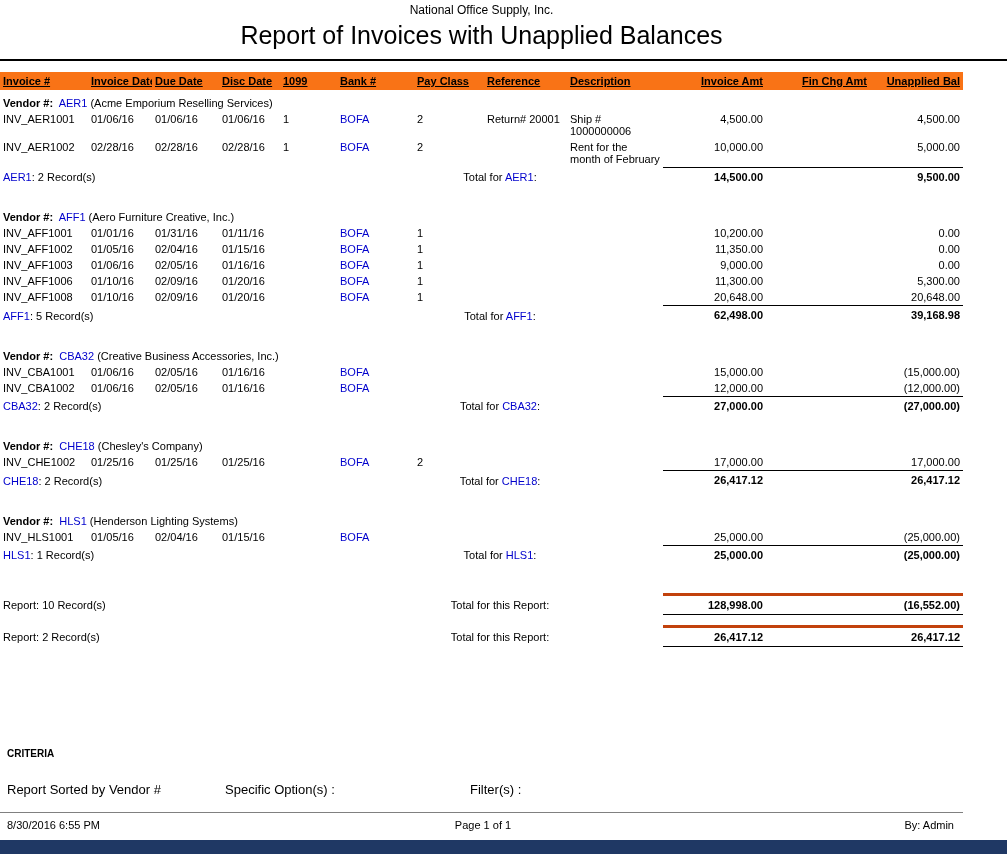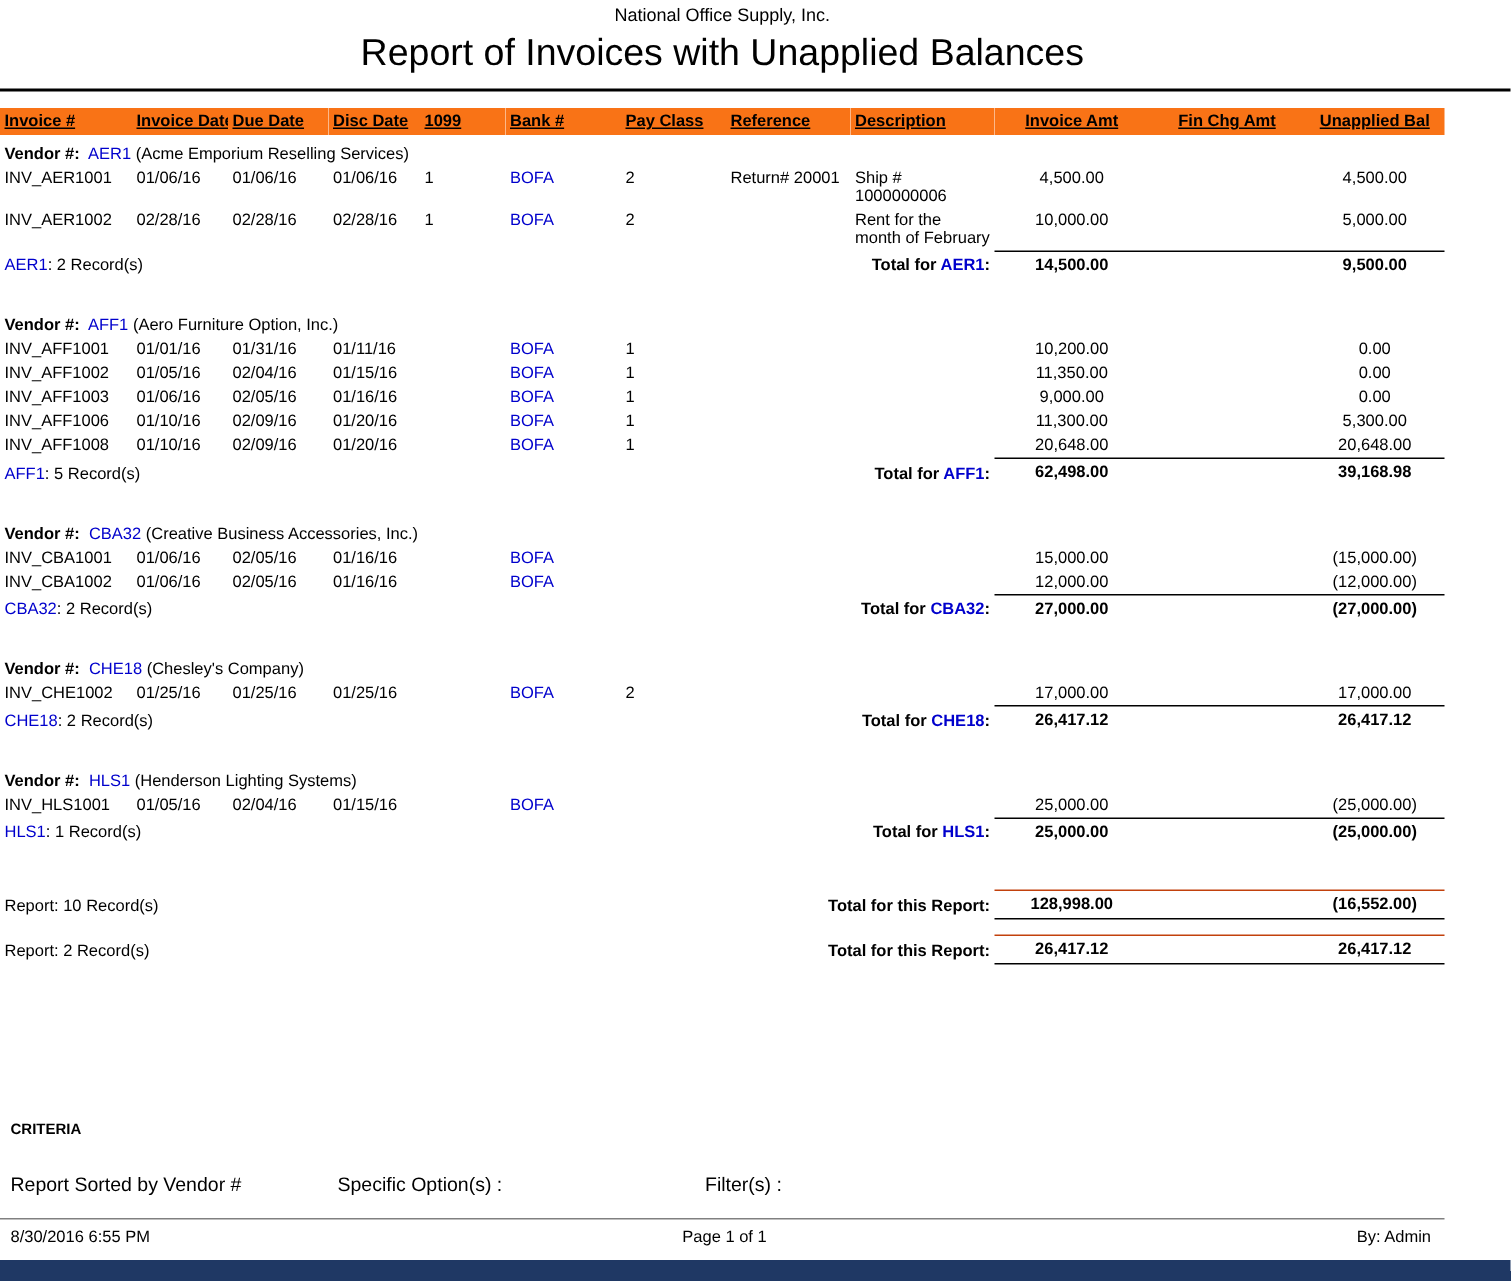--- a/index.html
+++ b/index.html
@@ -8,30 +8,30 @@
     background:#ffffff;color:#000;
     font-family:"Liberation Sans", sans-serif;
   }
   .content{position:absolute;top:0;left:0;width:1007px}
   .company{width:963px;text-align:center;font-size:12px;padding-top:3px}
   .title{width:963px;text-align:center;font-size:25px;padding:4px 0 9px}
   .rule{width:1007px;border-top:2px solid #000;height:0}
   table{border-collapse:collapse;table-layout:fixed;width:963px;margin-top:11px}
   th,td{font-size:11px;padding:2px 3px;vertical-align:top;text-align:left;overflow:hidden;word-wrap:break-word}
   thead th{background:#f97316;font-weight:bold;text-decoration:underline;white-space:nowrap;padding:3px}
-  .amt{text-align:center}
+  .amt{text-align:right}
   .blue{color:#0000cc}
   .b{font-weight:bold}
   .nw{white-space:nowrap}
   td.vendor-hdr{padding-top:7px}
   td.vendor-hdr.gap{padding-top:26px}
   td.grp-rec{padding-top:4px}
-  td.total-label{font-weight:bold;text-align:right;padding-top:4px}
+  td.total-label{font-weight:normal;text-align:center;padding-top:4px}
   td.tline{border-top:1px solid #000;font-weight:bold;padding-top:3px}
-  td.rline{border-top:1px solid #c2410c;border-bottom:1px solid #000;font-weight:bold;padding-top:3px;padding-bottom:3px}
+  td.rline{border-top:3px solid #c2410c;border-bottom:1px solid #000;font-weight:bold;padding-top:3px;padding-bottom:3px}
   tr.spacer-lg td{height:26px}
   tr.spacer-sm td{height:6px}
   .criteria{position:absolute;left:0;top:748px;width:963px}
   .criteria-h{font-size:10px;font-weight:bold;padding-left:7px}
   .criteria-row{position:relative;height:14px;margin-top:23px;font-size:13px}
   .c-sort{position:absolute;left:7px}
   .c-spec{position:absolute;left:225px}
   .c-filt{position:absolute;left:470px}
   .footer{position:absolute;left:0;bottom:14px;width:963px;height:27px;border-top:1px solid #808080}
   .f-date{position:absolute;left:7px;top:6px;font-size:11px}
@@ -111,21 +111,21 @@
           <td class="amt nw">5,000.00</td>
         </tr>
         <tr>
           <td class="grp-rec" colspan="5"><span class="blue">AER1</span>: 2 Record(s)</td>
           <td class="total-label" colspan="4">Total for <span class="blue">AER1</span>:</td>
           <td class="amt tline">14,500.00</td>
           <td class="tline"></td>
           <td class="amt tline">9,500.00</td>
         </tr>
         <tr>
-          <td class="vendor-hdr gap" colspan="12"><span class="b">Vendor #:</span>&nbsp; <span class="blue">AFF1</span> <span>(Aero Furniture Option, Inc.)</span></td>
+          <td class="vendor-hdr gap" colspan="12"><span class="b">Vendor #:</span>&nbsp; <span class="blue">AFF1</span> <span>(Aero Furniture Creative, Inc.)</span></td>
         </tr>
         <tr>
           <td class="nw">INV_AFF1001</td>
           <td class="nw">01/01/16</td>
           <td class="nw">01/31/16</td>
           <td class="nw">01/11/16</td>
           <td class="nw"></td>
           <td class="nw"><span class="blue">BOFA</span></td>
           <td class="nw">1</td>
           <td></td>

